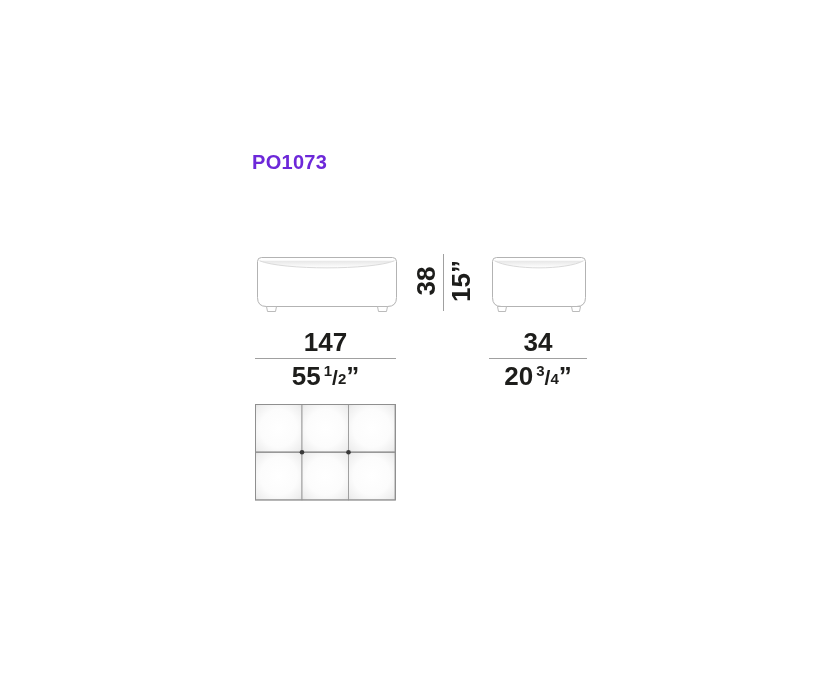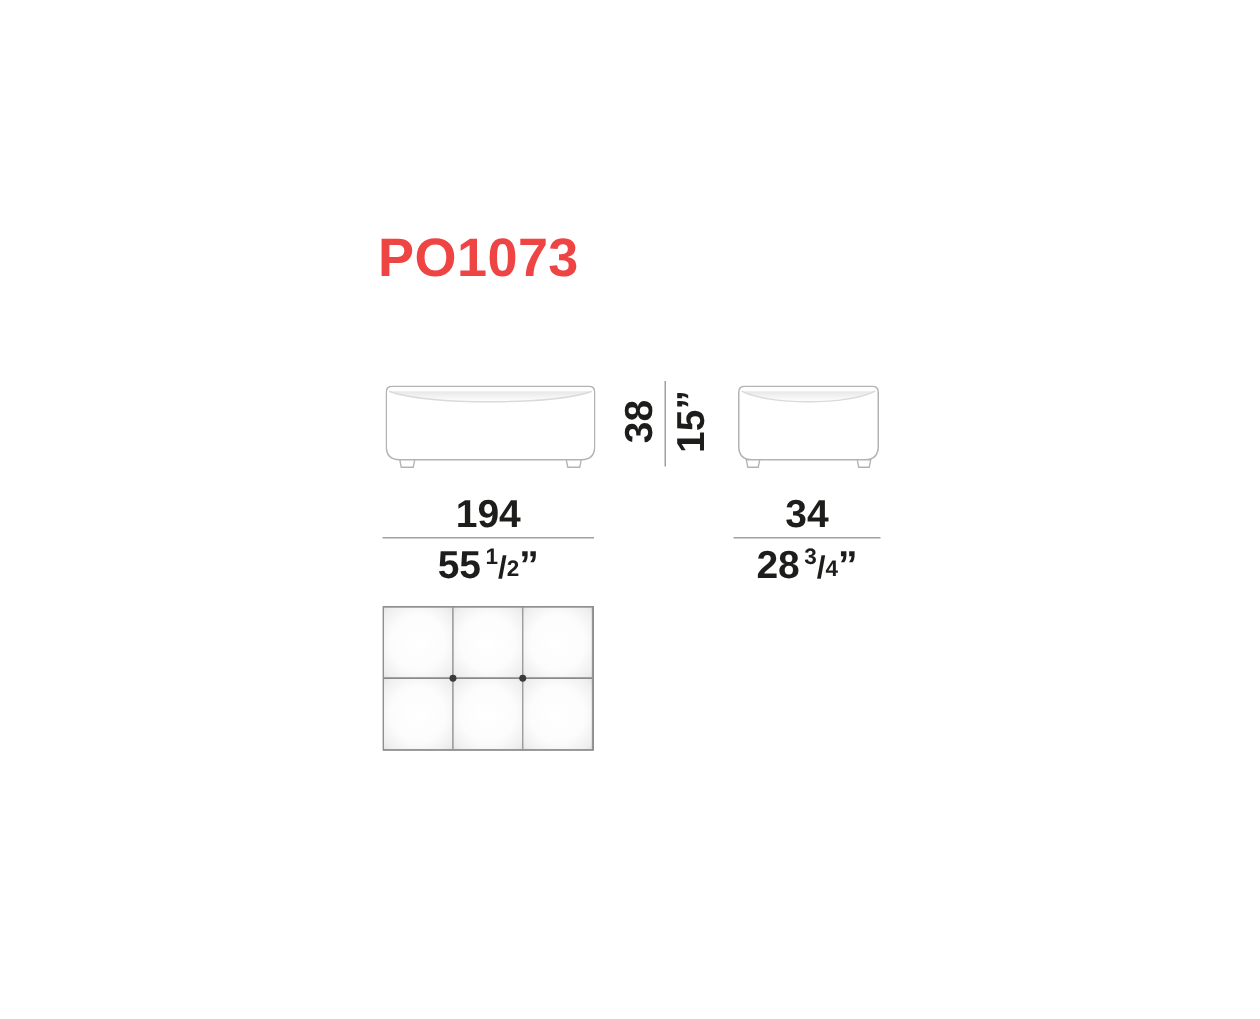--- a/index.html
+++ b/index.html
@@ -2,21 +2,21 @@
 <html><head>
 <meta charset="utf-8">
 <style>
   html, body { margin:0; padding:0; background:#ffffff; }
   .sheet {
     position:relative; width:840px; height:679px; background:#ffffff;
     font-family:"Liberation Sans", sans-serif; color:#1d1d1b; overflow:hidden;
   }
   .title {
     position:absolute; left:252px; top:151px; margin:0;
-    font-size:36px; font-weight:bold; letter-spacing:0.3px; color:#ef4444;
+    font-size:20px; font-weight:bold; letter-spacing:0.3px; color:#6d28d9;
   }
   .view { position:absolute; }
   #front-view { left:257px; top:257px; }
   #side-view  { left:492px; top:257px; }
   #top-view   { left:255px; top:404px; }
 
   .dim-group { position:absolute; text-align:center; font-weight:bold; color:#1d1d1b; }
   #dim-width { left:255px; top:328px; width:141px; }
   #dim-depth { left:489px; top:328px; width:98px; }
   .dim-cm { font-size:26px; line-height:28px; }
@@ -69,32 +69,32 @@
     <path d="M2.5,3.8 C20,13.2 74,13.2 91.5,3.8" fill="none" stroke="#dadada" stroke-width="1"></path>
     <path d="M5.5,49.5 h9 l-1,5 h-7 Z" fill="#ffffff" stroke="#b3b3b3" stroke-width="0.9"></path>
     <path d="M79.5,49.5 h9 l-1,5 h-7 Z" fill="#ffffff" stroke="#b3b3b3" stroke-width="0.9"></path>
   </svg>
 
   <span id="height-cm" class="vlabel">38</span>
   <div id="height-line" class="vline"></div>
   <span id="height-in" class="vlabel">15”</span>
 
   <div id="dim-width" class="dim-group">
-    <div class="dim-cm">194</div>
+    <div class="dim-cm">147</div>
     <div class="dim-rule"></div>
     <div class="dim-in">
       <span>55</span><span class="frac-num">1</span><span class="frac-sep">/</span><span class="frac-den">2</span><span class="inch-mark">”</span>
     </div>
   </div>
 
   <div id="dim-depth" class="dim-group">
     <div class="dim-cm">34</div>
     <div class="dim-rule"></div>
     <div class="dim-in">
-      <span>28</span><span class="frac-num">3</span><span class="frac-sep">/</span><span class="frac-den">4</span><span class="inch-mark">”</span>
+      <span>20</span><span class="frac-num">3</span><span class="frac-sep">/</span><span class="frac-den">4</span><span class="inch-mark">”</span>
     </div>
   </div>
 
   <svg id="top-view" class="view" width="141" height="97" viewBox="0 0 141 97">
     <defs>
       <radialGradient id="cushGrad" cx="0.5" cy="0.5" r="0.72">
         <stop offset="0" stop-color="#ffffff"></stop>
         <stop offset="0.55" stop-color="#fcfcfc"></stop>
         <stop offset="0.85" stop-color="#efefef"></stop>
         <stop offset="1" stop-color="#e1e1e1"></stop>

